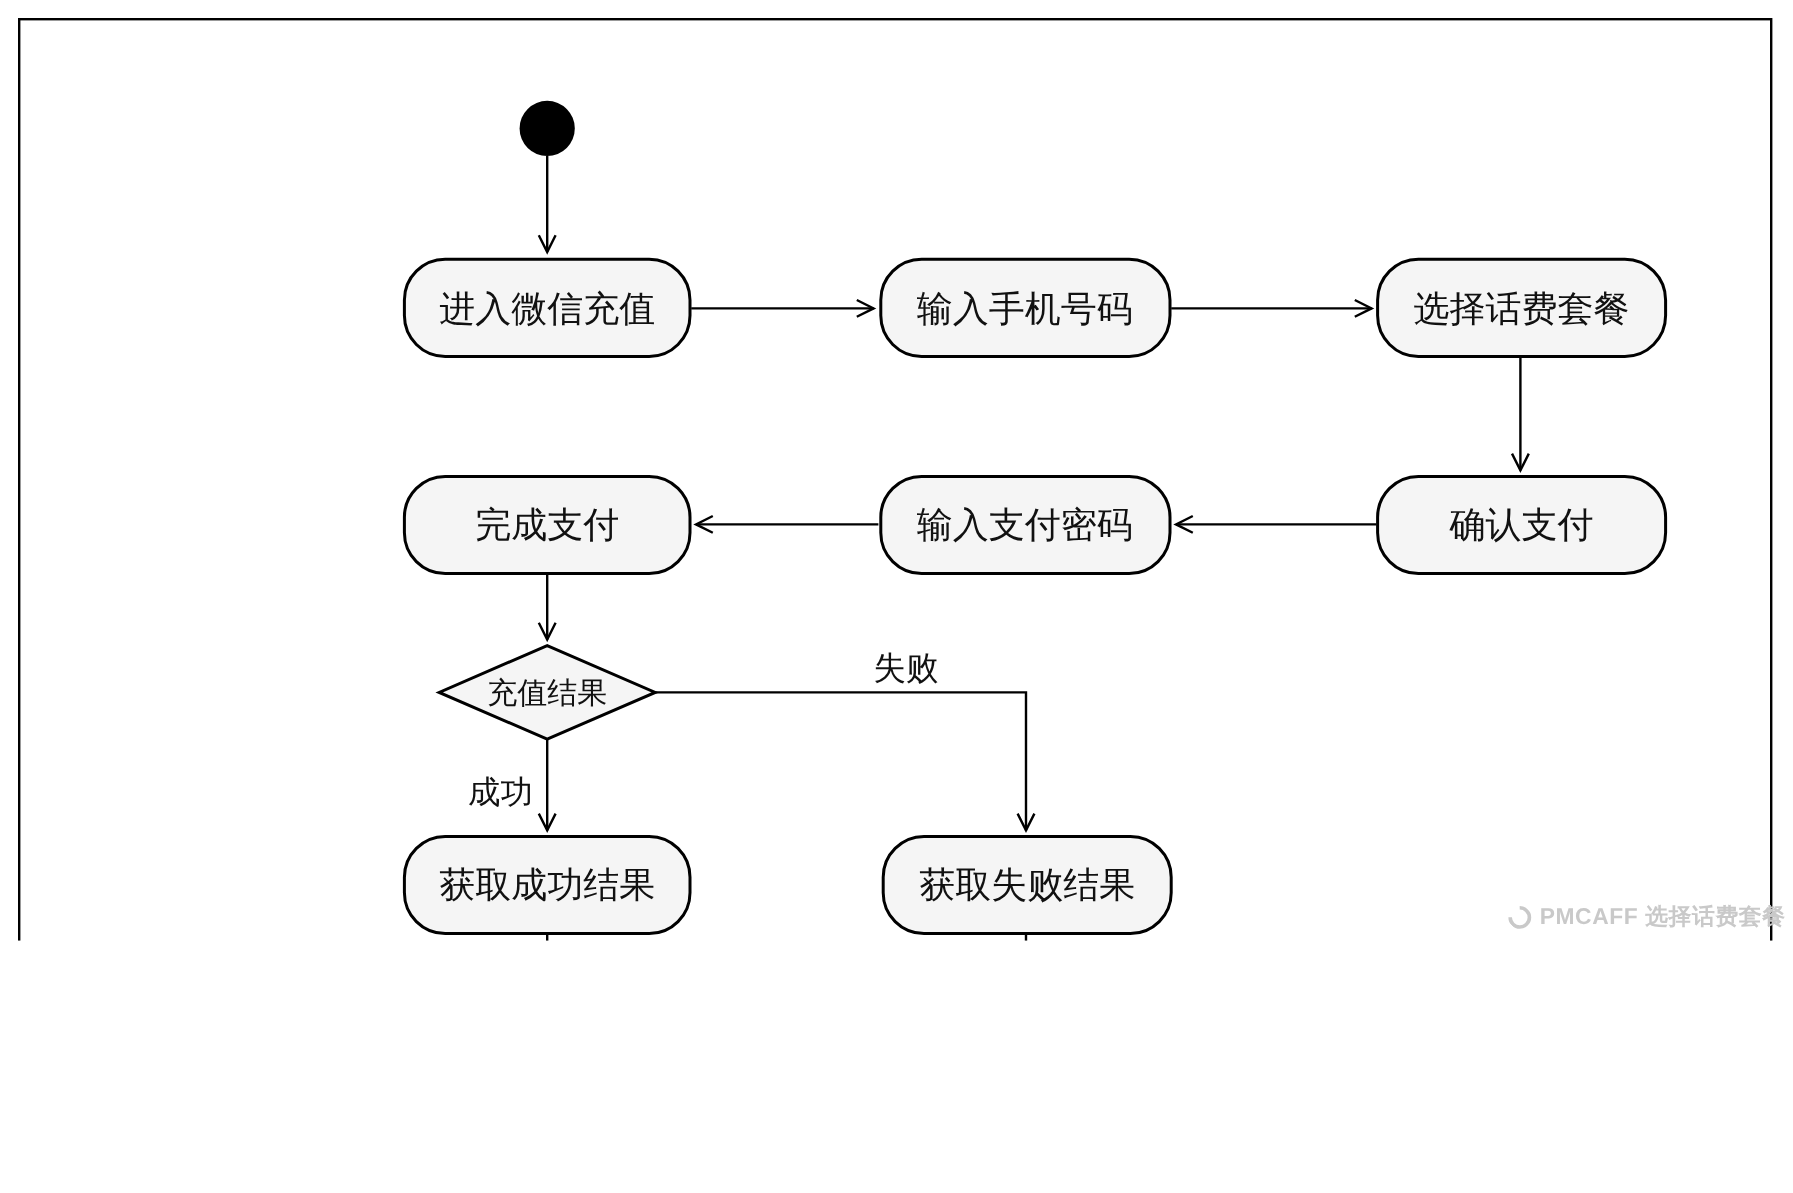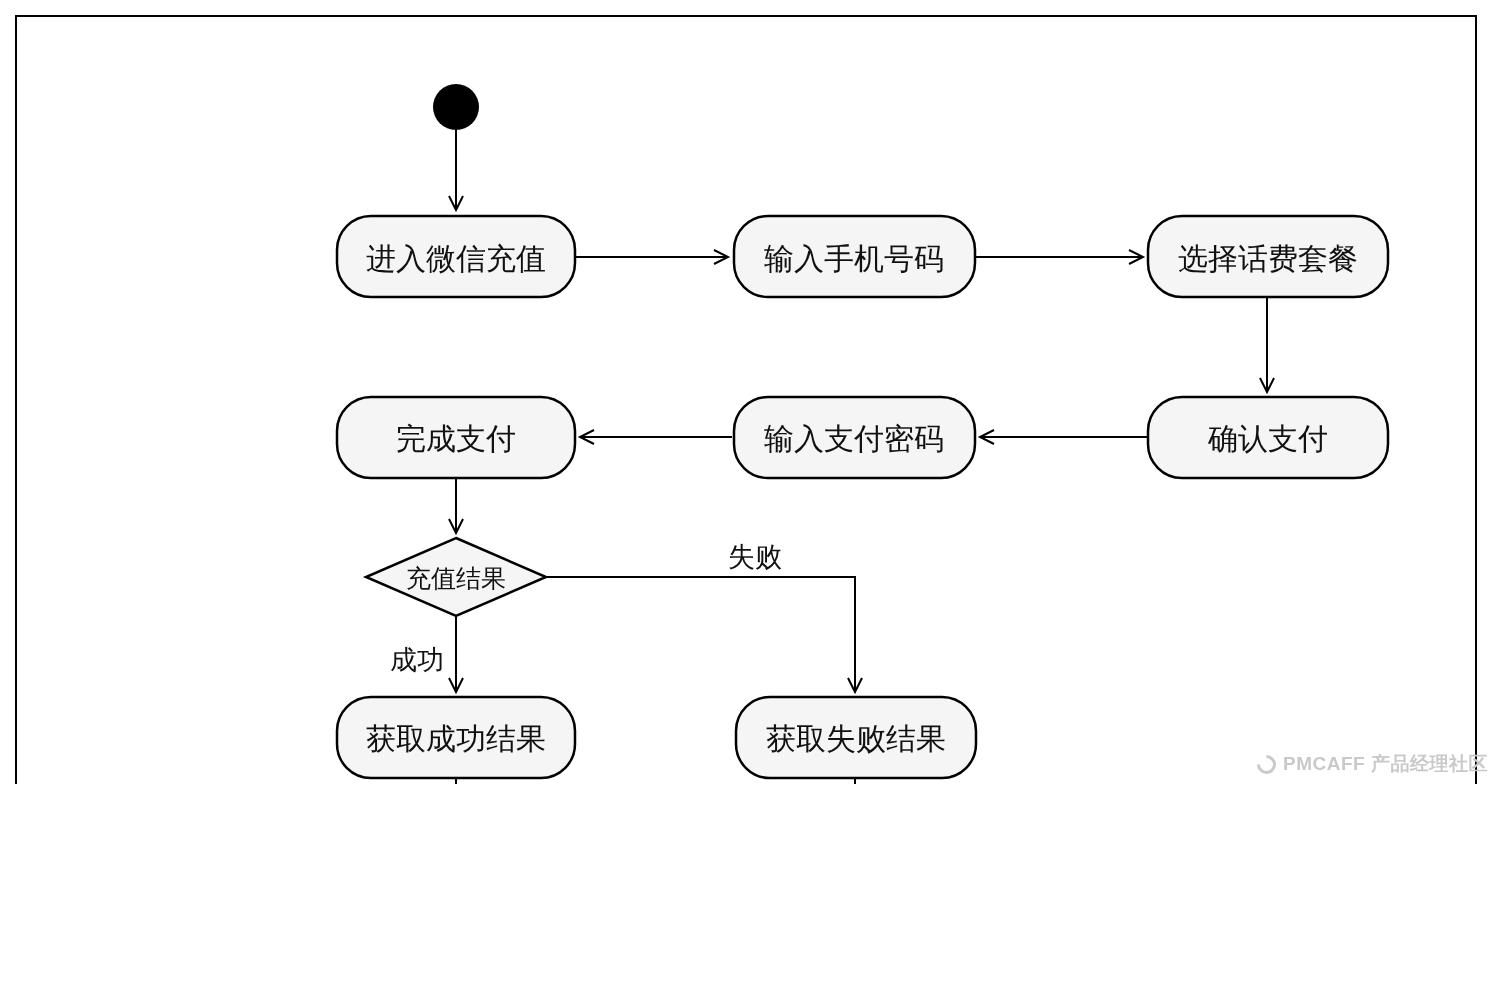--- a/index.html
+++ b/index.html
@@ -154,15 +154,15 @@
     </g>
 
     <g>
       <circle class="end-outer" cx="454" cy="886" r="28"></circle>
       <circle class="end-inner" cx="454" cy="886" r="19"></circle>
     </g>
   </svg>
 
   <div class="watermark">
     <span class="watermark-logo"></span>
-    <span>PMCAFF 产品经理社区</span>
+    <span>PMCAFF 选择话费套餐</span>
   </div>
 </div>
 
 </body></html>

